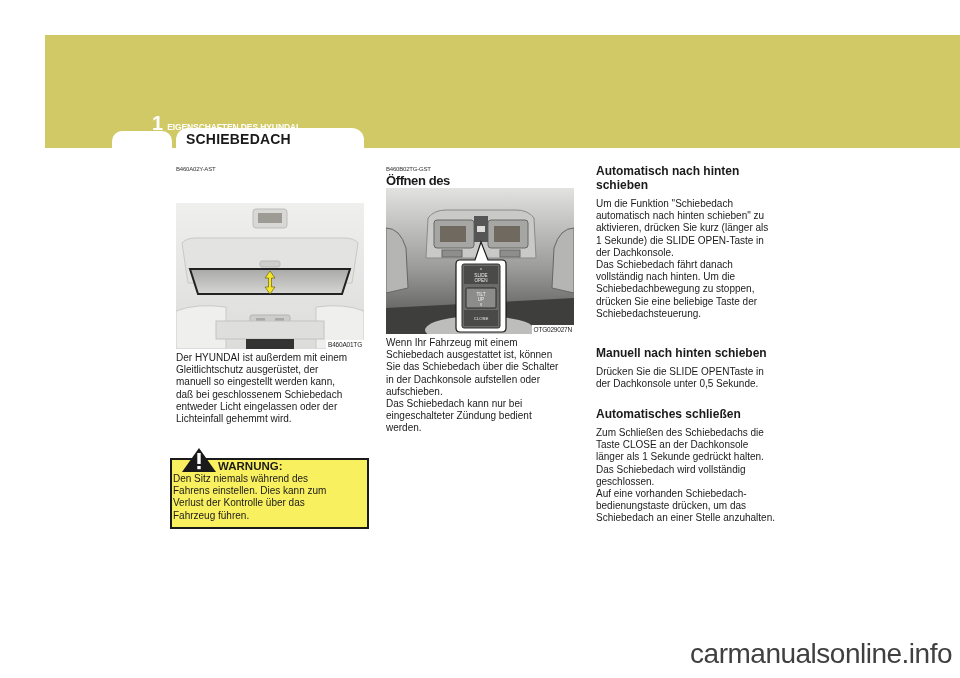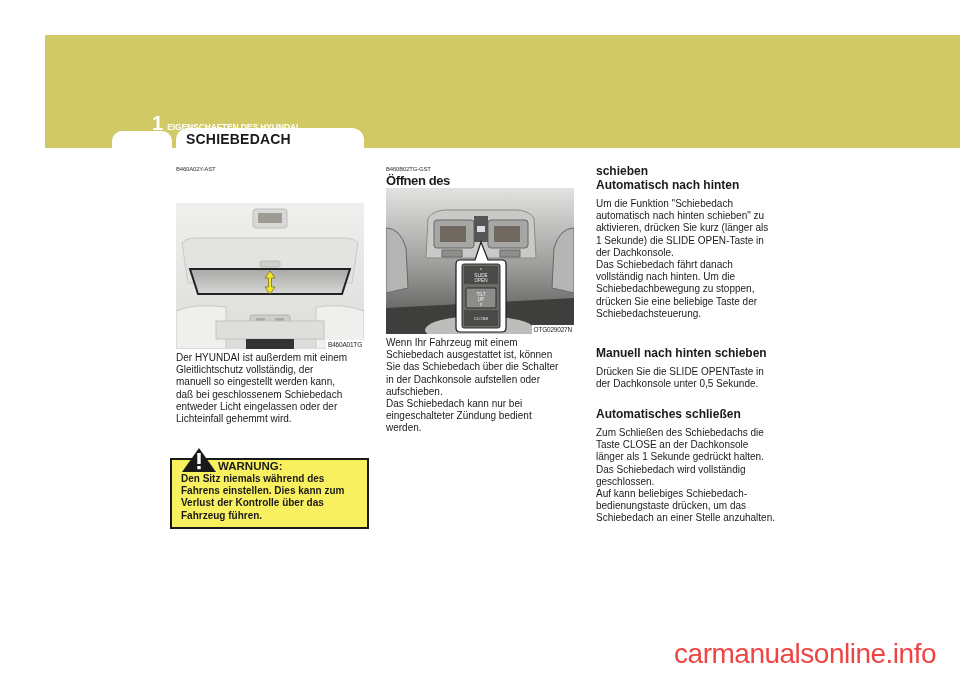--- a/index.html
+++ b/index.html
@@ -47,27 +47,27 @@
   }
 
   .warning-box {
     position: absolute; left: 170px; top: 458px; width: 199px; height: 71px;
     background: #f9f060; border: 2px solid #1a1a1a;
   }
   .warning-title {
     position: absolute; left: 218px; top: 460px; font-size: 11.5px; font-weight: bold;
   }
   .warning-text {
-    position: absolute; left: 181px; top: 473px; width: 175px;
-    font-size: 10px; font-weight: bold; line-height: 12.2px; text-align: justify; text-align-last: left;
+    position: absolute; left: 173px; top: 473px; width: 175px;
+    font-size: 10px; font-weight: normal; line-height: 12.2px; text-align: justify; text-align-last: left;
   }
   .warning-icon { position: absolute; left: 181px; top: 447px; }
 
   .watermark {
-    position: absolute; right: 24px; bottom: 8px; font-size: 28px; color: #ef4444;
+    position: absolute; right: 8px; bottom: 8px; font-size: 28px; color: #404040;
     letter-spacing: -0.5px; font-family: "Liberation Sans", sans-serif;
   }
 </style>
 </head>
 <body>
 
 <div class="header-band"></div>
 <div class="chapter">
   <span class="chapter-num">1</span>
   <span class="chapter-title">EIGENSCHAFTEN DES HYUNDAI</span>
@@ -108,21 +108,21 @@
     <rect x="80" y="115" width="9" height="5" fill="#a9a9a7"></rect>
     <rect x="99" y="115" width="9" height="5" fill="#a9a9a7"></rect>
     <rect x="40" y="118" width="108" height="18" fill="#dededc" stroke="#c3c3c1"></rect>
     <rect x="70" y="136" width="48" height="10" fill="#333"></rect>
   </svg>
   <div class="fig-label">B460A01TG</div>
 </div>
 
 <div class="col body-text" style="left:176px; top:352px; width:189px;">
   <span class="line">Der HYUNDAI ist außerdem mit einem</span>
-  <span class="line">Gleitlichtschutz vollständig, der</span>
+  <span class="line">Gleitlichtschutz ausgerüstet, der</span>
   <span class="line">manuell so eingestellt werden kann,</span>
   <span class="line">daß bei geschlossenem Schiebedach</span>
   <span class="line">entweder Licht eingelassen oder der</span>
   <span class="line">Lichteinfall gehemmt wird.</span>
 </div>
 
 <div class="warning-box"></div>
 <svg class="warning-icon" width="36" height="26" viewBox="0 0 36 26">
   <path d="M18 1 L35 25 L1 25 Z" fill="#1a1a1a"></path>
   <rect x="16.3" y="6" width="3.4" height="11" fill="#ffffff"></rect>
@@ -186,22 +186,22 @@
   <span class="line">Schiebedach ausgestattet ist, können</span>
   <span class="line">Sie das Schiebedach über die Schalter</span>
   <span class="line">in der Dachkonsole aufstellen oder</span>
   <span class="line">aufschieben.</span>
   <span class="line">Das Schiebedach kann nur bei</span>
   <span class="line">eingeschalteter Zündung bedient</span>
   <span class="line">werden.</span>
 </div>
 
 <div class="col" style="left:596px; top:164px; width:188px;">
+  <div class="h3">Automatisch nach hinten</div>
   <div class="h3">schieben</div>
-  <div class="h3">Automatisch nach hinten</div>
   <div class="body-text" style="margin-top:6px;">
     <span class="line">Um die Funktion "Schiebedach</span>
     <span class="line">automatisch nach hinten schieben" zu</span>
     <span class="line">aktivieren, drücken Sie kurz (länger als</span>
     <span class="line">1 Sekunde) die SLIDE OPEN-Taste in</span>
     <span class="line">der Dachkonsole.</span>
     <span class="line">Das Schiebedach fährt danach</span>
     <span class="line">vollständig nach hinten. Um die</span>
     <span class="line">Schiebedachbewegung zu stoppen,</span>
     <span class="line">drücken Sie eine beliebige Taste der</span>
@@ -218,19 +218,19 @@
 </div>
 
 <div class="col" style="left:596px; top:407px; width:188px;">
   <div class="h3">Automatisches schließen</div>
   <div class="body-text" style="margin-top:6px;">
     <span class="line">Zum Schließen des Schiebedachs die</span>
     <span class="line">Taste CLOSE an der Dachkonsole</span>
     <span class="line">länger als 1 Sekunde gedrückt halten.</span>
     <span class="line">Das Schiebedach wird vollständig</span>
     <span class="line">geschlossen.</span>
-    <span class="line">Auf kann beliebiges Schiebedach-</span>
+    <span class="line">Auf eine vorhanden Schiebedach-</span>
     <span class="line">bedienungstaste drücken, um das</span>
     <span class="line">Schiebedach an einer Stelle anzuhalten.</span>
   </div>
 </div>
 
 <div class="watermark">carmanualsonline.info</div>
 
 </body></html>

